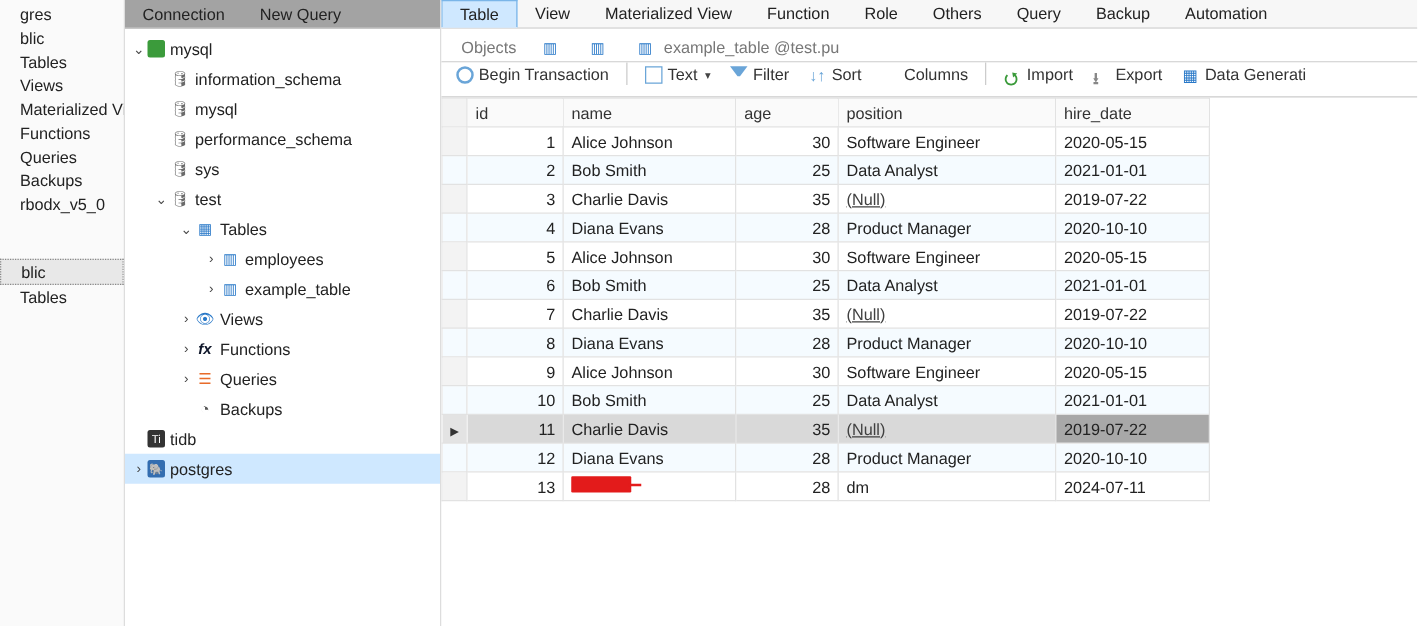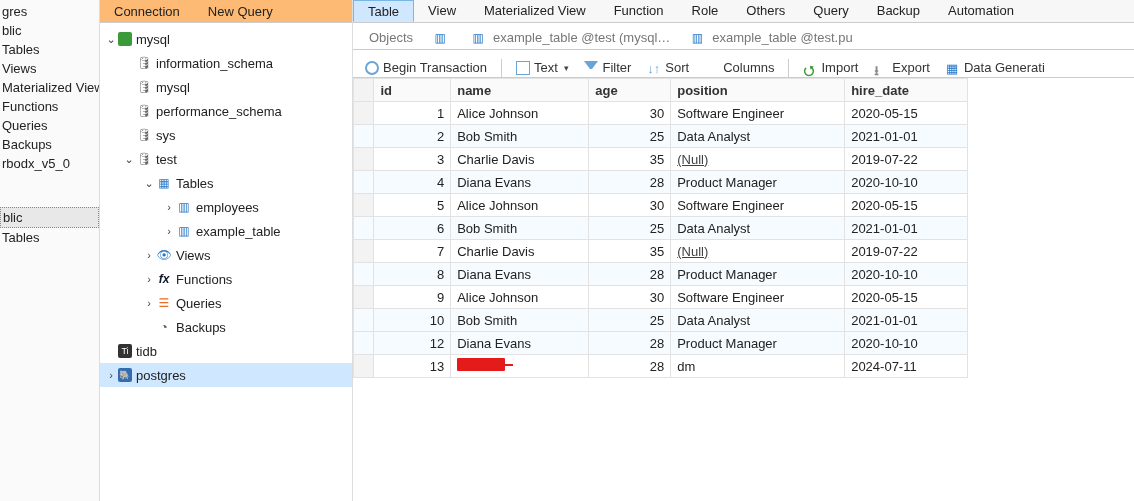--- a/index.html
+++ b/index.html
@@ -16,42 +16,42 @@
   }
   
   .leftbar {
     width: 100px;
     border-right: 1px solid #ddd;
     background: #fafafa;
     padding-top: 2px;
     overflow: hidden;
   }
   .leftbar-item {
-    padding: 2px 4px 2px 2px;
+    padding: 2px 4px 2px 16px;
     white-space: nowrap;
     cursor: default;
   }
   .leftbar-item.sel {
     background: #e8e8e8;
     border: 1px dotted #888;
     margin-top: 34px;
   }
   
   .tree {
     width: 253px;
     border-right: 1px solid #ddd;
     overflow: hidden;
     position: relative;
   }
   .toolbar-top {
     height: 23px;
     border-bottom: 1px solid #ccc;
     display: flex;
     align-items: center;
-    background: #fdba74;
+    background: #a3a3a3;
     text-align: right;
   }
   .menu-item {
     padding: 3px 14px;
     color: #222;
     cursor: default;
   }
   .tree-body {
     padding-top: 4px;
   }
@@ -125,21 +125,21 @@
     align-items:center;
     gap:4px;
     font-size:13px;
     white-space:nowrap;
   }
   .tab .icon { width:14px;height:14px;}
   .toolbar2 {
     height: 28px;
     border-bottom: 1px solid #ccc;
     display: flex;
-    align-items: flex-end;
+    align-items: flex-start;
     gap: 4px;
     padding: 0 6px;
     background:#fff;
   }
   .tb-btn {
     display:flex;align-items:center;gap:4px;
     padding:2px 6px;color:#333;cursor:default;
   }
   .tb-sep { width:1px;height:18px;background:#ccc;margin:0 4px;}
   .tb-btn .ic { width:14px;height:14px;display:inline-block;}
@@ -162,21 +162,21 @@
   .grid th, .grid td {
     border: 1px solid #e2e2e2;
     padding: 3px 6px;
     text-align: left;
     height: 23px;
     white-space: nowrap;
     overflow:hidden;
   }
   .grid th {
     background: #fafafa;
-    font-weight: bold;
+    font-weight: normal;
     color:#333;
     position: relative;
   }
   .grid th.rownum, .grid td.rownum {
     width:20px;background:#f3f3f3;text-align:center;padding:0;
   }
   .grid td.idcol, .grid th.idcol { width:75px; text-align:right; }
   .grid td.agecol, .grid th.agecol { width:80px; text-align:right; }
   .grid th.agecol, .grid th.idcol { text-align:left;}
   .grid td.namecol,.grid th.namecol{width:135px;}
@@ -307,21 +307,20 @@
 
   <div class="tabsbar">
     <div class="tab">
         <span>Objects</span>
       </div>
     <div class="tab">
       <span class="icon icon-table">▥</span>
     </div>
     <div class="tab">
       <span class="icon icon-table">▥</span>
-      <span>example_table @test (mysql…</span>
     </div>
     <div class="tab">
       <span class="icon icon-table">▥</span>
       <span>example_table @test.pu</span>
     </div>
   </div>
 
   <div class="toolbar2">
     <div class="tb-btn">
       <span class="ic ic-tx"></span>
@@ -446,20 +445,28 @@
             <td class="hirecol">2020-05-15</td>
           </tr>
           <tr class="alt">
             <td class="rownum"></td>
             <td class="idcol">10</td>
             <td class="namecol">Bob Smith</td>
             <td class="agecol">25</td>
             <td class="poscol">Data Analyst</td>
             <td class="hirecol">2021-01-01</td>
           </tr>
+          <tr class="sel">
+            <td class="rownum"></td>
+            <td class="idcol">11</td>
+            <td class="namecol">Charlie Davis</td>
+            <td class="agecol">35</td>
+            <td class="poscol"><span class="nullval">(Null)</span></td>
+            <td class="hirecol">2019-07-22</td>
+          </tr>
           <tr class="alt">
             <td class="rownum"></td>
             <td class="idcol">12</td>
             <td class="namecol">Diana Evans</td>
             <td class="agecol">28</td>
             <td class="poscol">Product Manager</td>
             <td class="hirecol">2020-10-10</td>
           </tr>
           <tr>
             <td class="rownum"></td>

